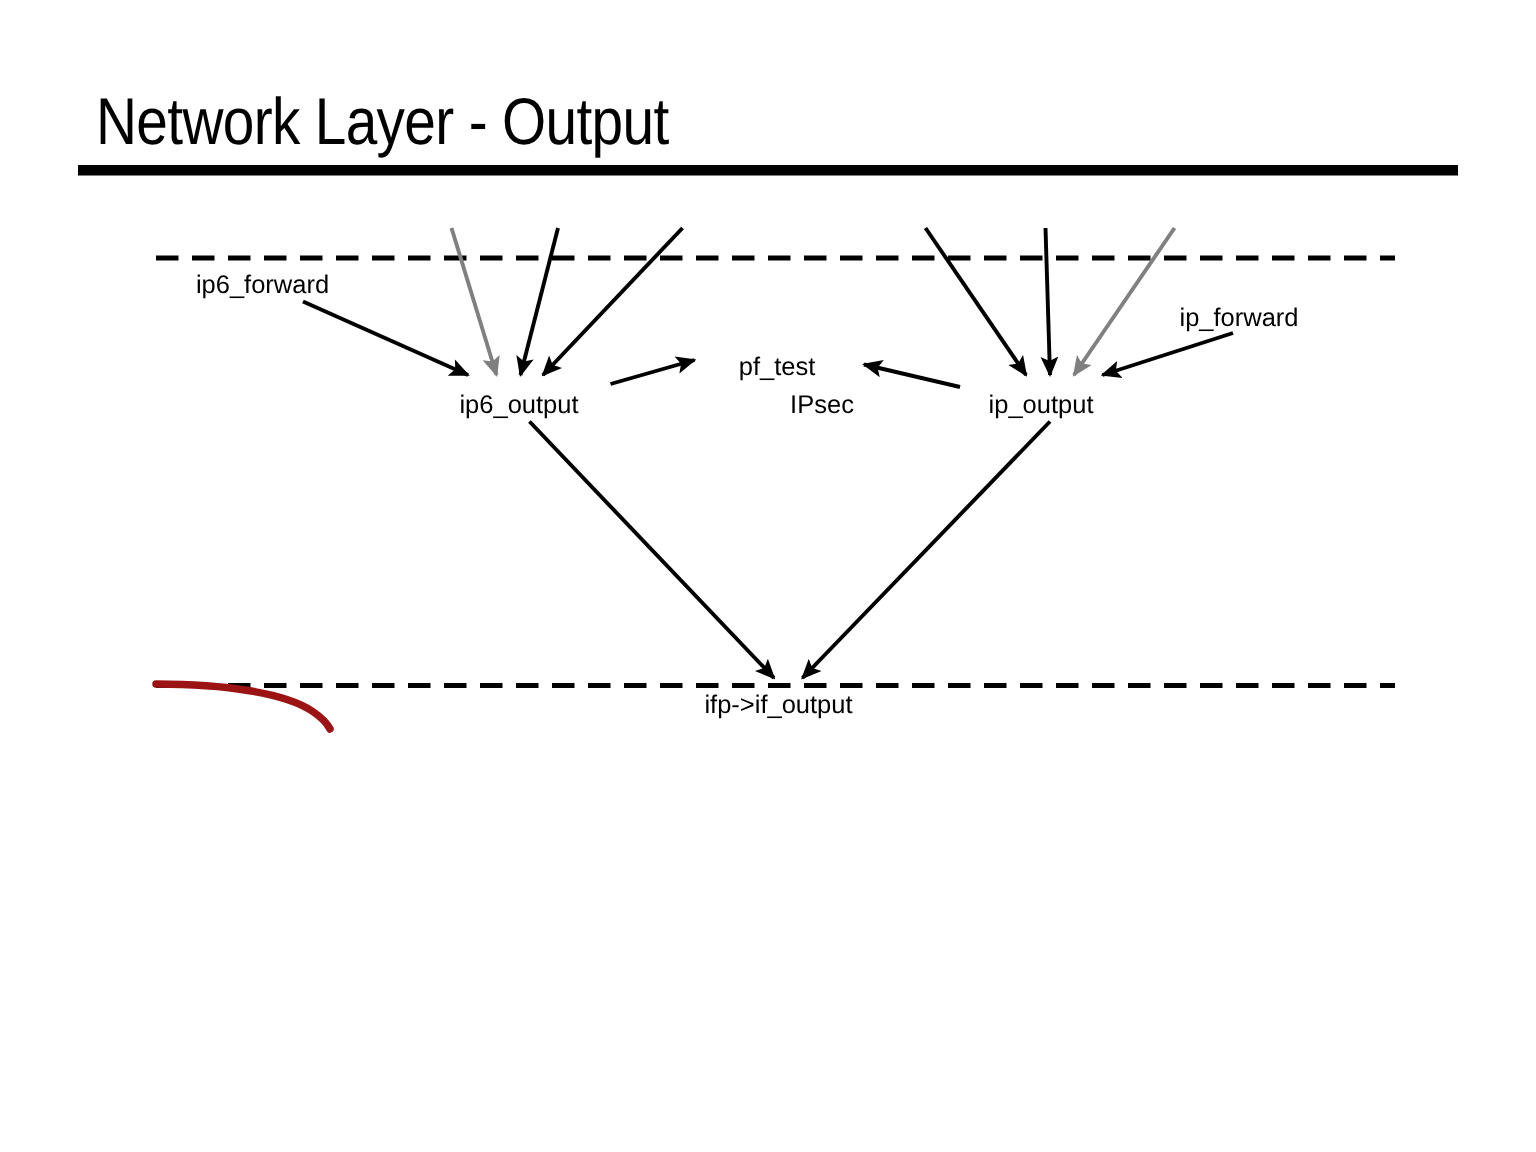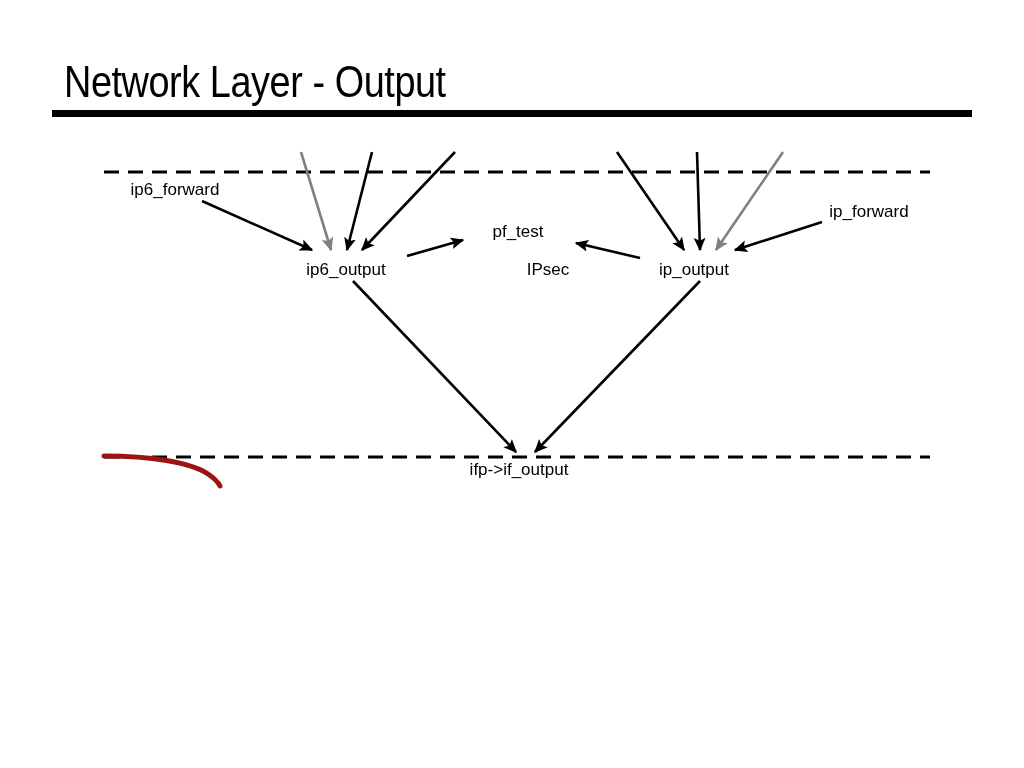--- a/index.html
+++ b/index.html
@@ -110,23 +110,23 @@
     <line x1="353" y1="281" x2="516" y2="452" stroke="#000000" stroke-width="2.6" marker-end="url(#ah-black)"></line>
 
     <line x1="700" y1="281" x2="535" y2="452" stroke="#000000" stroke-width="2.6" marker-end="url(#ah-black)"></line>
 
   </svg>
 
   <div class="node-label" style="left:175px; top:180px;">ip6_forward</div>
 
   <div class="node-label" style="left:346px; top:260px;">ip6_output</div>
 
-  <div class="node-label two-line" style="left:518px; top:221px;">pf_test</div>
+  <div class="node-label two-line" style="left:518px; top:234px;">pf_test</div>
 
   <div class="node-label two-line" style="left:548px; top:259px;">IPsec</div>
 
   <div class="node-label" style="left:694px; top:260px;">ip_output</div>
 
-  <div class="node-label" style="left:869px; top:202px;">ip_forward</div>
+  <div class="node-label" style="left:826px; top:202px;">ip_forward</div>
 
   <div class="node-label" style="left:519px; top:460px;">ifp-&gt;if_output</div>
 
 </div>
 
 </body></html>

